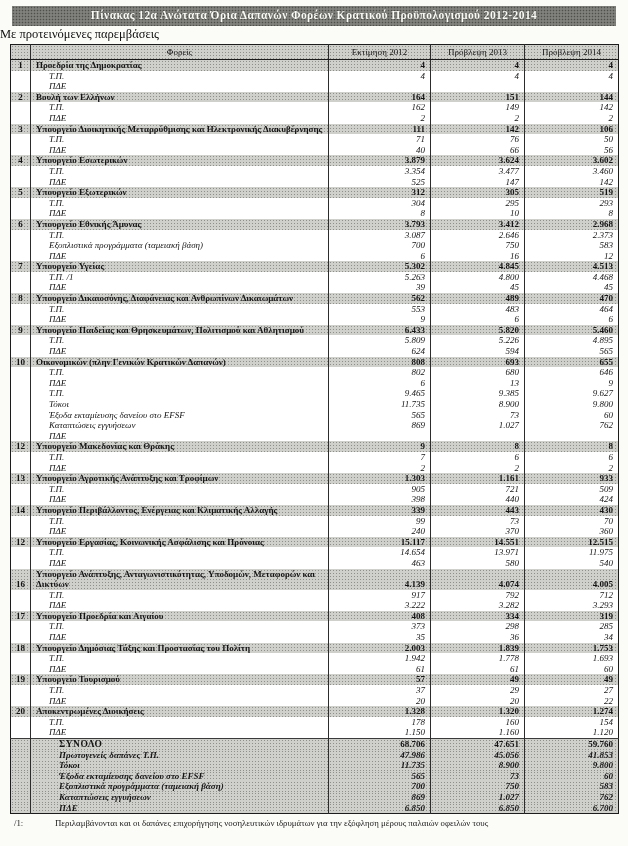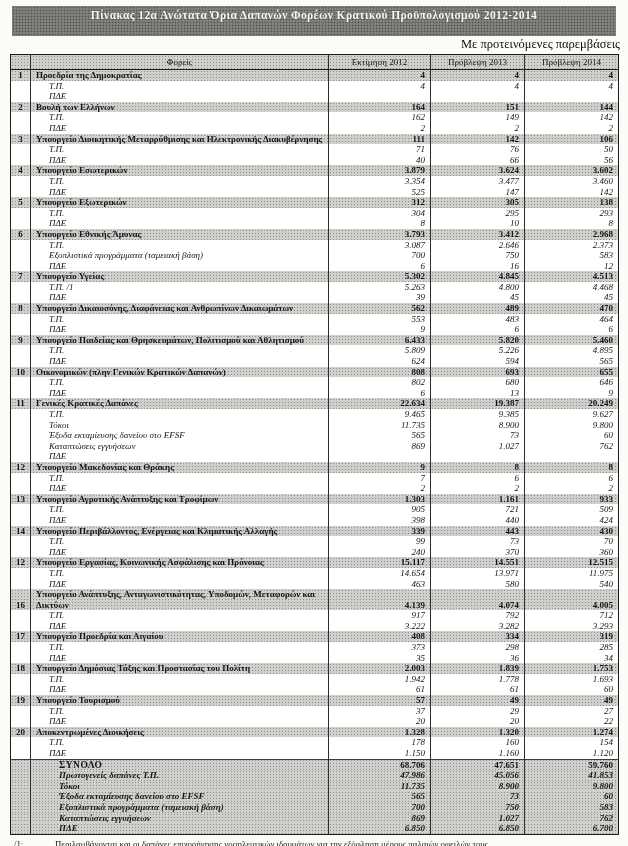--- a/index.html
+++ b/index.html
@@ -10,29 +10,29 @@
   }
   .page{position:relative;width:628px;height:846px;box-sizing:border-box;padding-top:6px;}
 
   
   .shaded{
     background-color:#cfcfcc;
     background-image:radial-gradient(#8e8e8b 0.6px, rgba(0,0,0,0) 0.8px);
     background-size:3px 3px;
   }
   .title-bar{
-    margin:0 12px;height:30px;line-height:18px;
+    margin:0 12px;height:20px;line-height:18px;
     background-color:#767672;
     background-image:radial-gradient(#4e4e4a 0.7px, rgba(0,0,0,0) 0.9px),
                      radial-gradient(#9c9c98 0.7px, rgba(0,0,0,0) 0.9px);
     background-size:3px 3px, 3px 3px;background-position:0 0, 1.5px 1.5px;
     color:#fafaf6;text-align:center;font-weight:bold;font-size:11.5px;letter-spacing:0.4px;
     text-shadow:0 0 1px #3c3c3c;
   }
-  .subtitle{text-align:right;font-size:12.5px;line-height:15px;margin:1px 8px 2px;color:#101010;}
+  .subtitle{text-align:left;font-size:12.5px;line-height:15px;margin:1px 0 2px;color:#101010;}
 
   table{width:608px;margin:0 10px;border-collapse:collapse;table-layout:fixed;
         border:1.6px solid #1c1c1c;}
   col.c-num{width:20px;}
   col.c-label{width:298px;}
   col.c-y1{width:102px;}
   col.c-y2{width:94px;}
   col.c-y3{width:94px;}
 
   th,td{padding:0 5px;font-size:9px;line-height:10.6px;vertical-align:bottom;
@@ -168,21 +168,21 @@
           <td class="label-cell">ΠΔΕ</td>
           <td class="val-cell">525</td>
           <td class="val-cell">147</td>
           <td class="val-cell">142</td>
         </tr>
         <tr class="main shaded">
           <td class="num-cell">5</td>
           <td class="label-cell">Υπουργείο Εξωτερικών</td>
           <td class="val-cell">312</td>
           <td class="val-cell">305</td>
-          <td class="val-cell">138</td>
+          <td class="val-cell">519</td>
         </tr>
         <tr class="sub">
           <td class="num-cell"></td>
           <td class="label-cell">Τ.Π.</td>
           <td class="val-cell">304</td>
           <td class="val-cell">295</td>
           <td class="val-cell">293</td>
         </tr>
         <tr class="sub">
           <td class="num-cell"></td>
@@ -296,27 +296,20 @@
           <td class="val-cell">680</td>
           <td class="val-cell">646</td>
         </tr>
         <tr class="sub">
           <td class="num-cell"></td>
           <td class="label-cell">ΠΔΕ</td>
           <td class="val-cell">6</td>
           <td class="val-cell">13</td>
           <td class="val-cell">9</td>
         </tr>
-        <tr class="main shaded">
-          <td class="num-cell">11</td>
-          <td class="label-cell">Γενικές Κρατικές Δαπάνες</td>
-          <td class="val-cell">22.634</td>
-          <td class="val-cell">19.387</td>
-          <td class="val-cell">20.249</td>
-        </tr>
         <tr class="sub">
           <td class="num-cell"></td>
           <td class="label-cell">Τ.Π.</td>
           <td class="val-cell">9.465</td>
           <td class="val-cell">9.385</td>
           <td class="val-cell">9.627</td>
         </tr>
         <tr class="sub">
           <td class="num-cell"></td>
           <td class="label-cell">Τόκοι</td>

